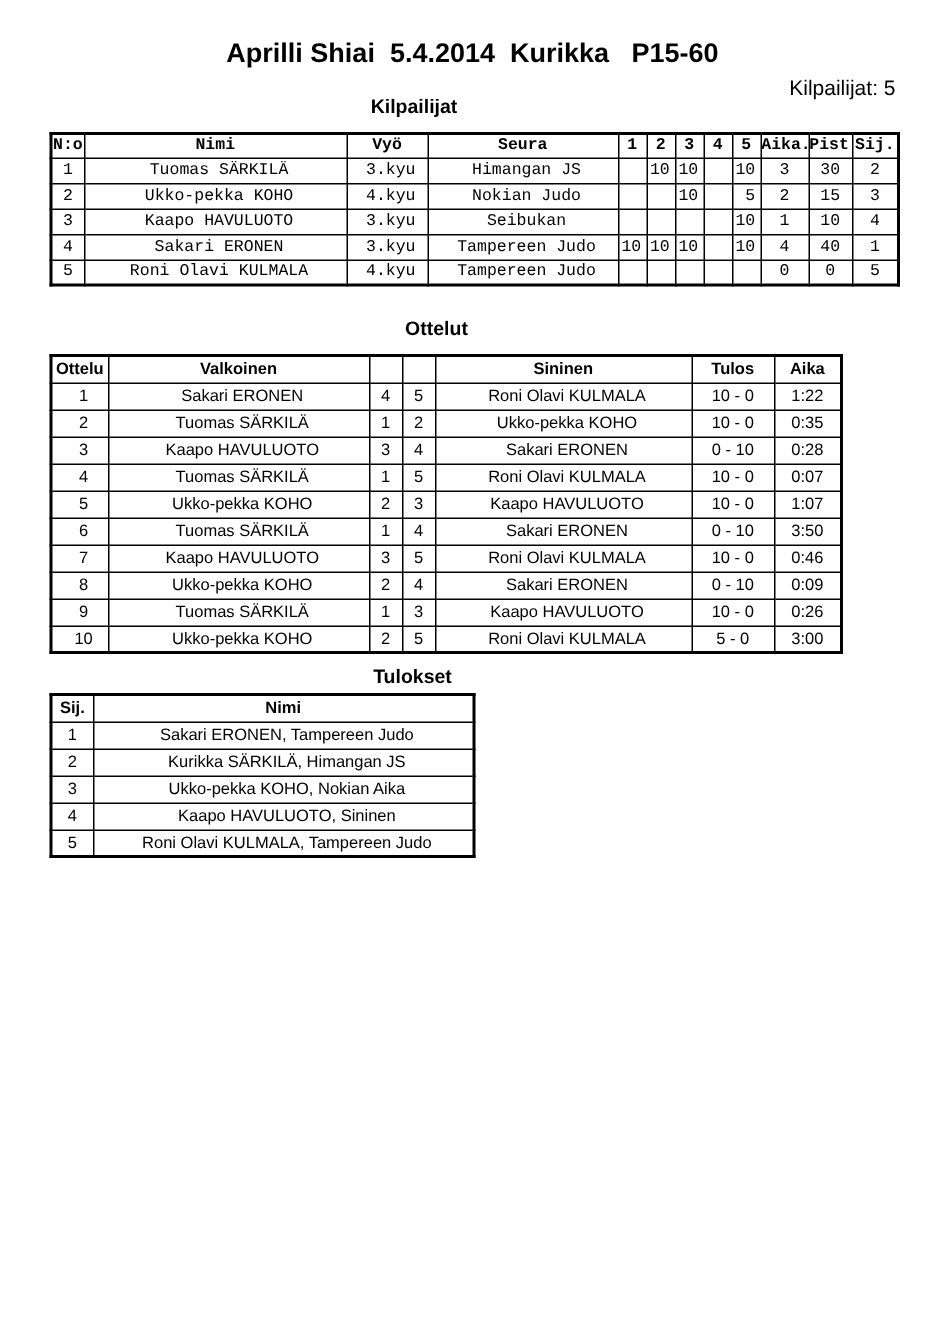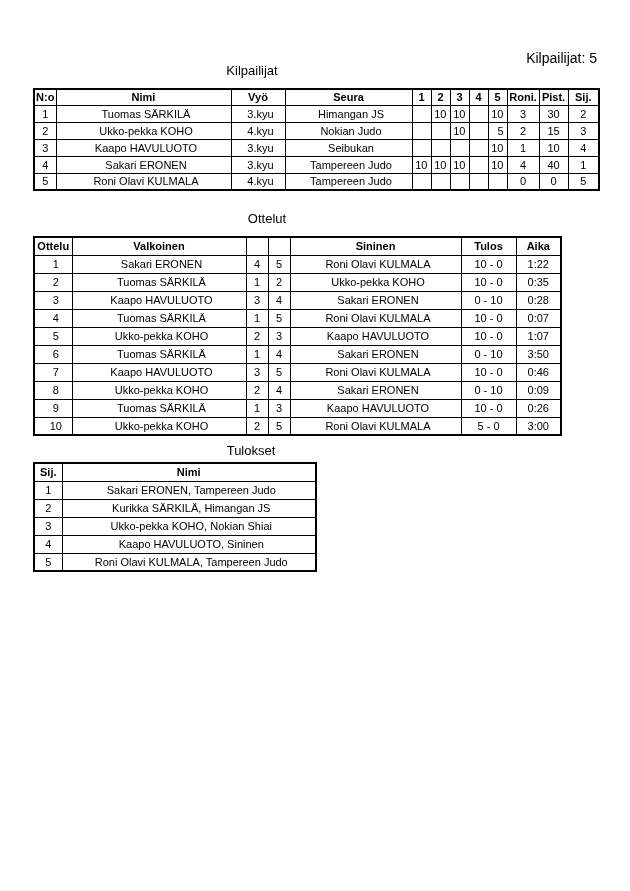--- a/index.html
+++ b/index.html
@@ -15,54 +15,55 @@
     position:absolute; top:25px; left:0; width:630px;
     text-align:center; font-size:18px; font-weight:bold;
     white-space:pre;
   }
   .count {
     position:absolute; top:50px; right:33px;
     font-size:14px; font-weight:normal;
   }
   .sec {
     position:absolute; transform:translateX(-50%);
-    font-size:13px; font-weight:normal; white-space:nowrap;
+    font-size:13px; font-weight:bold; white-space:nowrap;margin-left:24px;
   }
   #h-kilpailijat { top:63px; left:252px; }
   #h-ottelut    { top:211px; left:267px; }
   #h-tulokset   { top:443px; left:251px; }
 
   table {
     position:absolute; border-collapse:collapse; table-layout:fixed;
     background:#fff; border:2px solid #000;
   }
   th, td {
     border:1px solid #000; font-size:11px;
     overflow:hidden; white-space:nowrap; vertical-align:middle;
   }
   th { font-weight:bold; text-align:center; }
 
-  .t1 { top:88px;  left:33px; width:564px; }
+  .t1 { top:88px;  left:33px; width:564px;font-family:Liberation Mono, monospace; }
   .t2 { top:236px; left:33px; width:527px; }
   .t3 { top:462px; left:33px; width:282px; }
 
   .t1 th { height:16px; }
   .t1 td { height:17px; }
   .t2 th, .t2 td { height:18px; }
   .t3 th, .t3 td { height:18px; }
 
   .l { text-align:center;  padding-left:5px; }
   .c { text-align:center; }
   .r { text-align:right; padding-right:3px; }
 </style>
 </head>
 <body>
 
 <div class="page">
 
+  <div class="title">Aprilli Shiai  5.4.2014  Kurikka   P15-60</div>
   <div class="count">Kilpailijat: 5</div>
 
   <div class="sec" id="h-kilpailijat">Kilpailijat</div>
 
   <table class="t1">
     <colgroup>
       <col style="width:22px">
         <col style="width:175px">
         <col style="width:54px">
         <col style="width:127px">
@@ -79,21 +80,21 @@
       <tr>
         <th>N:o</th>
         <th>Nimi</th>
         <th>Vyö</th>
         <th>Seura</th>
         <th>1</th>
         <th>2</th>
         <th>3</th>
         <th>4</th>
         <th>5</th>
-        <th>Roni.</th>
+        <th>Aika.</th>
         <th>Pist.</th>
         <th>Sij.</th>
       </tr>
     </thead>
     <tbody>
       <tr>
         <td class="c">1</td>
         <td class="l">Tuomas SÄRKILÄ</td>
         <td class="l">3.kyu</td>
         <td class="l">Himangan JS</td>
@@ -299,21 +300,21 @@
       <tr>
         <td class="c">1</td>
         <td class="l">Sakari ERONEN, Tampereen Judo</td>
       </tr>
       <tr>
         <td class="c">2</td>
         <td class="l">Kurikka SÄRKILÄ, Himangan JS</td>
       </tr>
       <tr>
         <td class="c">3</td>
-        <td class="l">Ukko-pekka KOHO, Nokian Shiai</td>
+        <td class="l">Ukko-pekka KOHO, Nokian Aika</td>
       </tr>
       <tr>
         <td class="c">4</td>
         <td class="l">Kaapo HAVULUOTO, Sininen</td>
       </tr>
       <tr>
         <td class="c">5</td>
         <td class="l">Roni Olavi KULMALA, Tampereen Judo</td>
       </tr>
     </tbody>

